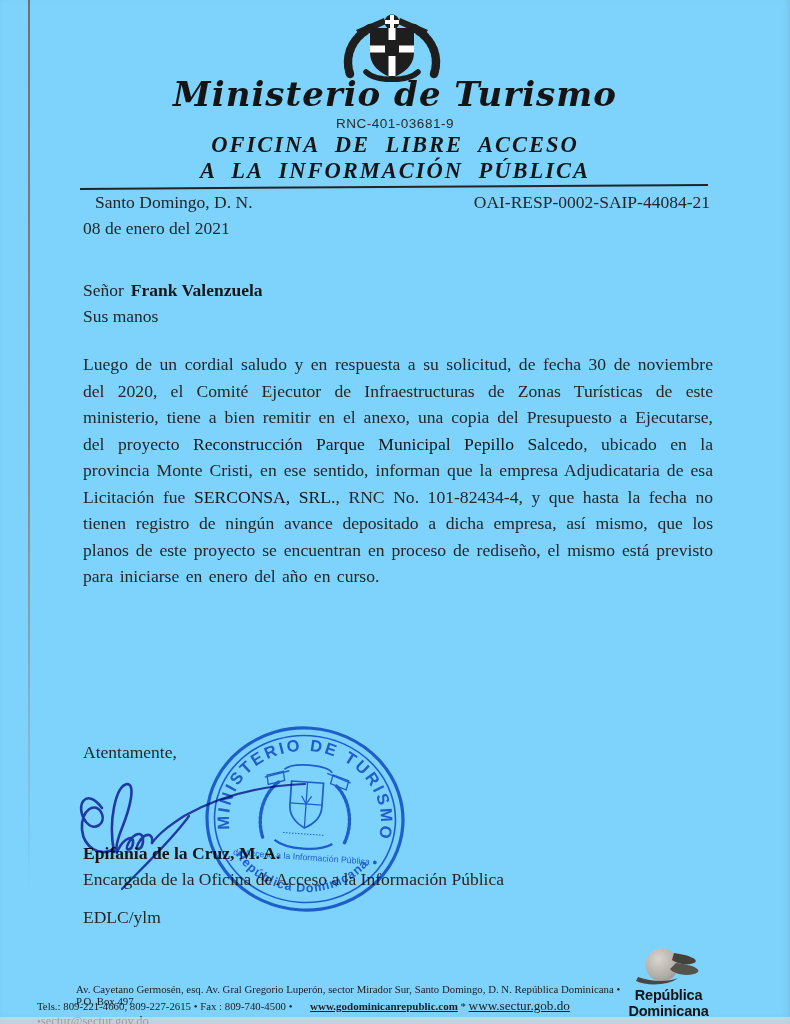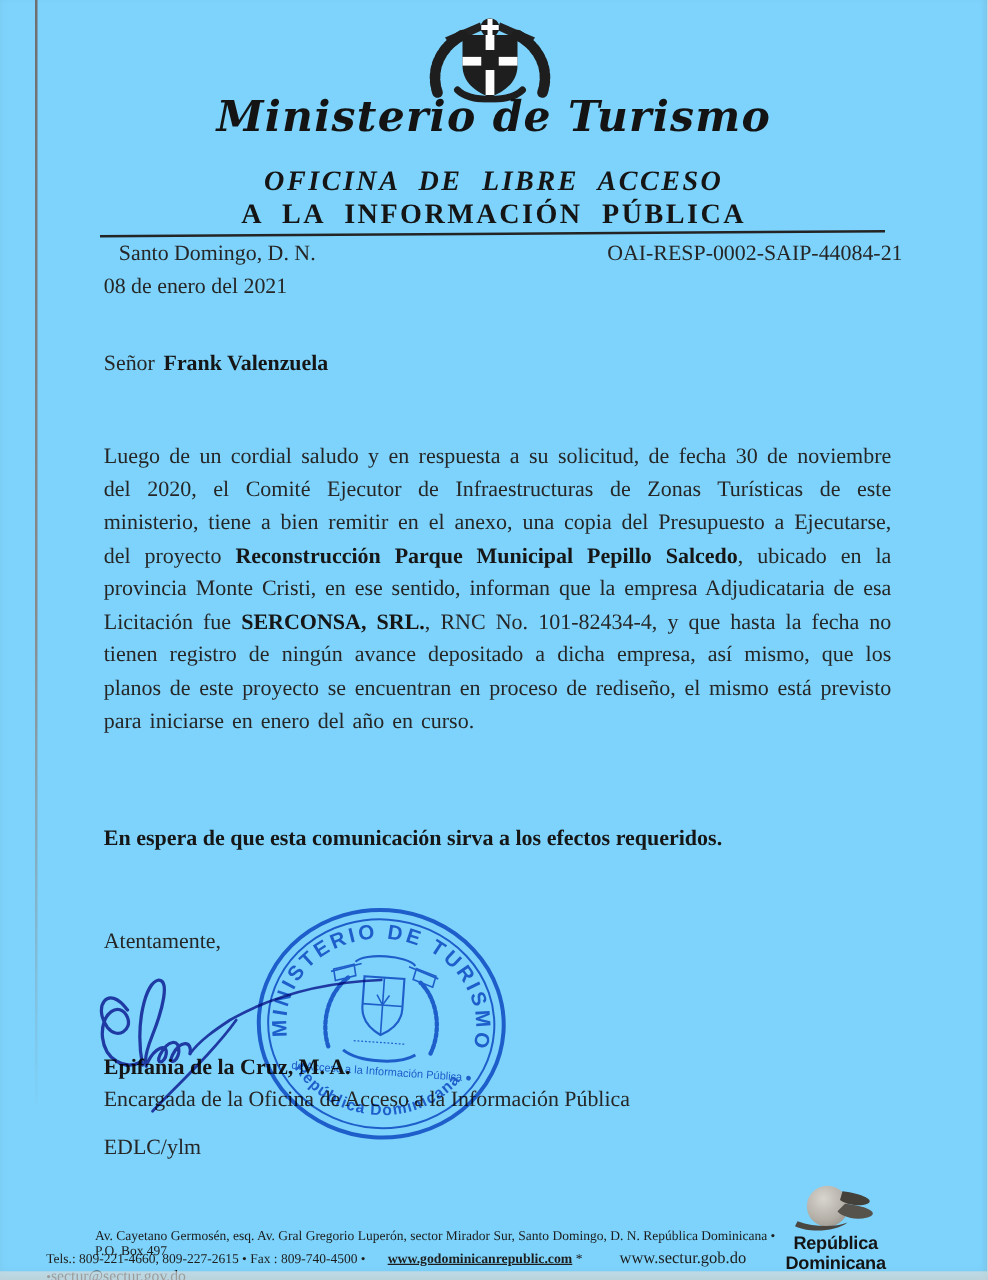--- a/index.html
+++ b/index.html
@@ -19,47 +19,47 @@
     background:linear-gradient(to bottom,#6f6f6f 0%,#8a8a8a 55%,rgba(150,150,150,0) 100%);}
   .scan-bottom{left:0;bottom:0;width:100%;height:7px;background:#dfdfdb;opacity:.65;}
   
   .ministry-name{top:74px;left:0;width:100%;text-align:center;
     font-family:"DejaVu Serif",serif;font-style:italic;font-weight:bold;
     font-size:34px;color:#141414;letter-spacing:1px;}
   .rnc{top:116px;left:0;width:100%;text-align:center;
     font-family:"Liberation Sans",sans-serif;font-size:13.5px;color:#2b2b2b;letter-spacing:.5px;}
   .office{left:0;width:100%;text-align:center;font-weight:bold;font-size:22.5px;
     color:#151515;letter-spacing:2px;word-spacing:8px;}
-  .office1{top:132px;font-style:italic;} .office2{top:158px;}
+  .office1{top:132px;font-style:italic;} .office2{top:158px;font-style:italic;}
   .rule{left:80px;top:186px;width:628px;height:2.2px;background:#242424;transform:rotate(-.35deg);}
   
   .meta-city{left:95px;top:192px;font-size:17.5px;}
-  .meta-ref{left:12px;top:192px;width:710px;text-align:right;font-size:17.5px;}
+  .meta-ref{left:0;top:192px;width:710px;text-align:right;font-size:17.5px;}
   .meta-date{left:83px;top:218px;font-size:17.5px;}
   
   .recipient{left:83px;top:277px;font-size:17.5px;line-height:26px;}
   .recipient b{margin-left:7px;color:#161616;text-align:right;}
   
   .body-par{left:83px;top:351px;width:630px;font-size:17.6px;line-height:26.5px;
     text-align:justify;word-spacing:2px;margin:0;}
-  .body-par .bold{font-weight:bold;color:#161616;}
+  .body-par .bold{font-weight:normal;color:#161616;}
   .closing{left:83px;top:660px;width:640px;font-size:17.6px;font-weight:bold;color:#161616;}
   .valediction{left:83px;top:742px;font-size:17.5px;}
   
   .signer-name{left:83px;top:843px;font-size:17.6px;font-weight:bold;color:#161616;}
   .signer-title{left:83px;top:869px;font-size:17.5px;}
   .signer-initials{left:83px;top:895px;font-size:17.5px;margin-top:12px;}
   .stamp-svg{left:202px;top:724px;mix-blend-mode:multiply;opacity:.93;}
   .sig-svg{left:72px;top:756px;mix-blend-mode:multiply;}
   .arms-svg{left:336px;top:12px;}
   
   .footer-line1{left:37px;top:983px;width:560px;font-size:10.8px;color:#1d1d1d;margin-left:39px;}
   .footer-line2{left:37px;top:998px;width:600px;font-size:10.8px;color:#1d1d1d;}
   .footer-line2 .lnk1{text-decoration:underline;font-weight:bold;font-size:11px;margin-left:15px;}
-  .footer-line2 .lnk2{font-size:13.2px;margin-left:27px;}
+  .footer-line2 .lnk2{text-decoration:underline;font-size:13.2px;}
   .footer-line2 .email{font-size:12.6px;}
   .footer-logo{left:610px;top:946px;}
   .logo-caption{left:596px;top:987px;width:145px;text-align:center;
     font-family:"Liberation Sans",sans-serif;font-weight:bold;font-size:14.5px;color:#141414;letter-spacing:-.2px;}
 </style>
 </head>
 <body>
 
 <div class="page">
 
@@ -74,35 +74,36 @@
     <path d="M14,62 C8,44 16,26 34,16" stroke="#1e1e1e" stroke-width="8.5" fill="none" stroke-linecap="round" stroke-dasharray="3.5 2.2"></path>
     <path d="M98,62 C104,44 96,26 78,16" stroke="#1e1e1e" stroke-width="8.5" fill="none" stroke-linecap="round" stroke-dasharray="3.5 2.2"></path>
     <path d="M34,16 H78 V40 C78,54 68,61 56,66 C44,61 34,54 34,40 Z" fill="#1e1e1e"></path>
     <rect x="52.5" y="16" width="7" height="48" fill="#fdfdfd"></rect>
     <rect x="34" y="33.5" width="44" height="7" fill="#fdfdfd"></rect>
     <rect x="49" y="28" width="14" height="16" fill="#1e1e1e"></rect>
     <path d="M30,60 C40,70 72,70 82,60" stroke="#1e1e1e" stroke-width="5.5" fill="none" stroke-linecap="round"></path>
   </svg>
 
   <div class="abs ministry-name">Ministerio de Turismo</div>
+  <div class="abs rnc">RNC-401-03681-9</div>
   <div class="abs office office1">OFICINA DE LIBRE ACCESO</div>
   <div class="abs office office2">A LA INFORMACIÓN PÚBLICA</div>
   <div class="abs rule"></div>
 
   <div class="abs meta-city">Santo Domingo, D. N.</div>
   <div class="abs meta-ref">OAI-RESP-0002-SAIP-44084-21</div>
   <div class="abs meta-date">08 de enero del 2021</div>
 
   <div class="abs recipient">
     <div><span>Señor</span><b>Frank Valenzuela</b></div>
+    <div>Sus manos</div>
   </div>
 
   <p class="abs body-par"><span>Luego de un cordial saludo y en respuesta a su solicitud, de fecha 30 de noviembre del 2020, el Comité Ejecutor de Infraestructuras de Zonas Turísticas de este ministerio, tiene a bien remitir en el anexo, una copia del Presupuesto a Ejecutarse, del proyecto </span><span class="bold">Reconstrucción Parque Municipal Pepillo Salcedo</span><span>, ubicado en la provincia Monte Cristi, en ese sentido, informan que la empresa Adjudicataria de esa Licitación fue </span><span class="bold">SERCONSA, SRL.</span><span>, RNC No. 101-82434-4, y que hasta la fecha no tienen registro de ningún avance depositado a dicha empresa, así mismo, que los planos de este proyecto se encuentran en proceso de rediseño, el mismo está previsto para iniciarse en enero del año en curso.</span></p>
 
-  <div class="abs closing">En espera de que esta comunicación sirva a los efectos requeridos.</div>
   <div class="abs valediction">Atentamente,</div>
 
   <div class="abs signer-name">Epifania de la Cruz, M. A.</div>
   <div class="abs signer-title">Encargada de la Oficina de Acceso a la Información Pública</div>
   <div class="abs signer-initials">EDLC/ylm</div>
 
   <svg class="abs sig-svg" width="240" height="140" viewBox="0 0 240 140">
     <g fill="none" stroke="#3f46a5" stroke-width="2.6" stroke-linecap="round">
       <path d="M30,52 C14,30 2,50 14,66 C22,76 34,68 30,58 C24,44 8,54 10,74 C12,92 28,100 40,94"></path>
       <path d="M42,96 C36,64 44,30 55,28 C64,28 58,52 50,72 C46,82 43,92 45,97"></path>

